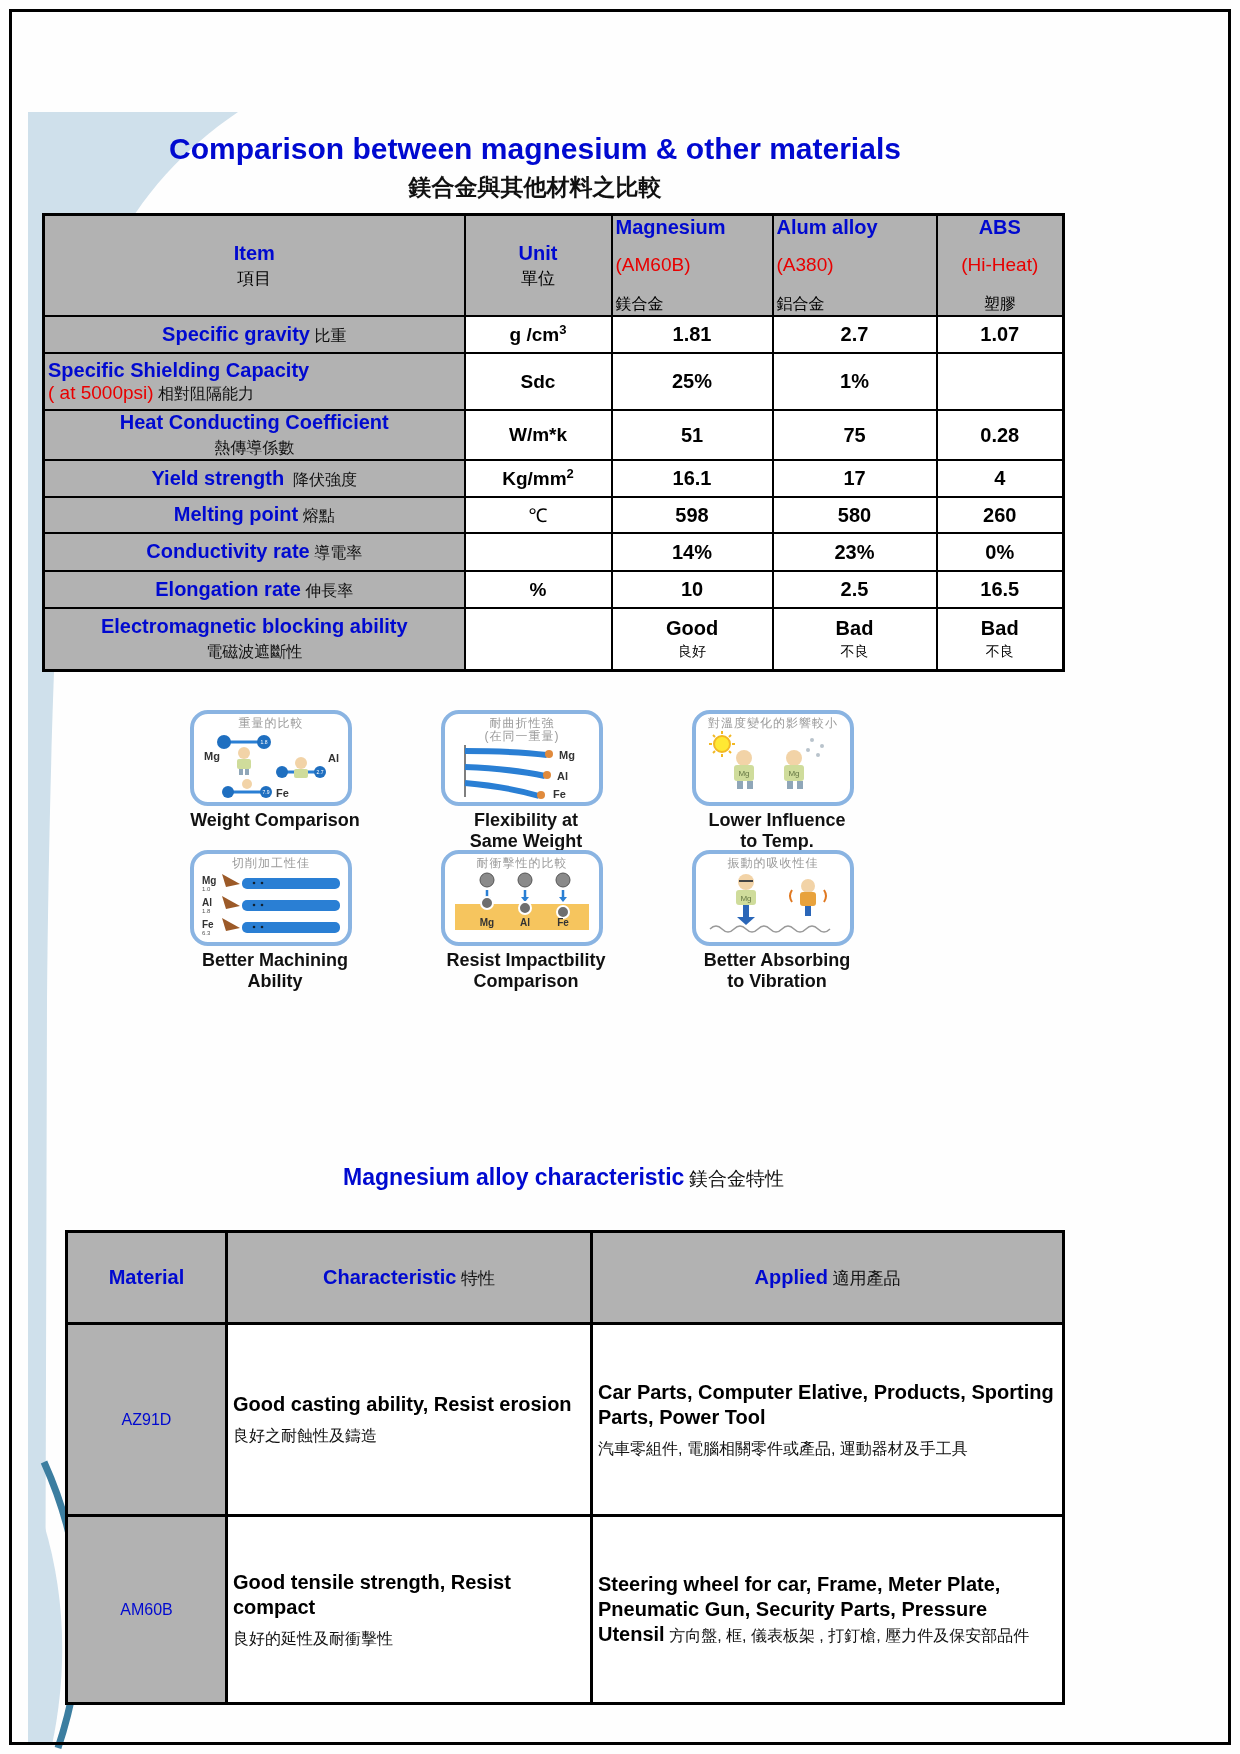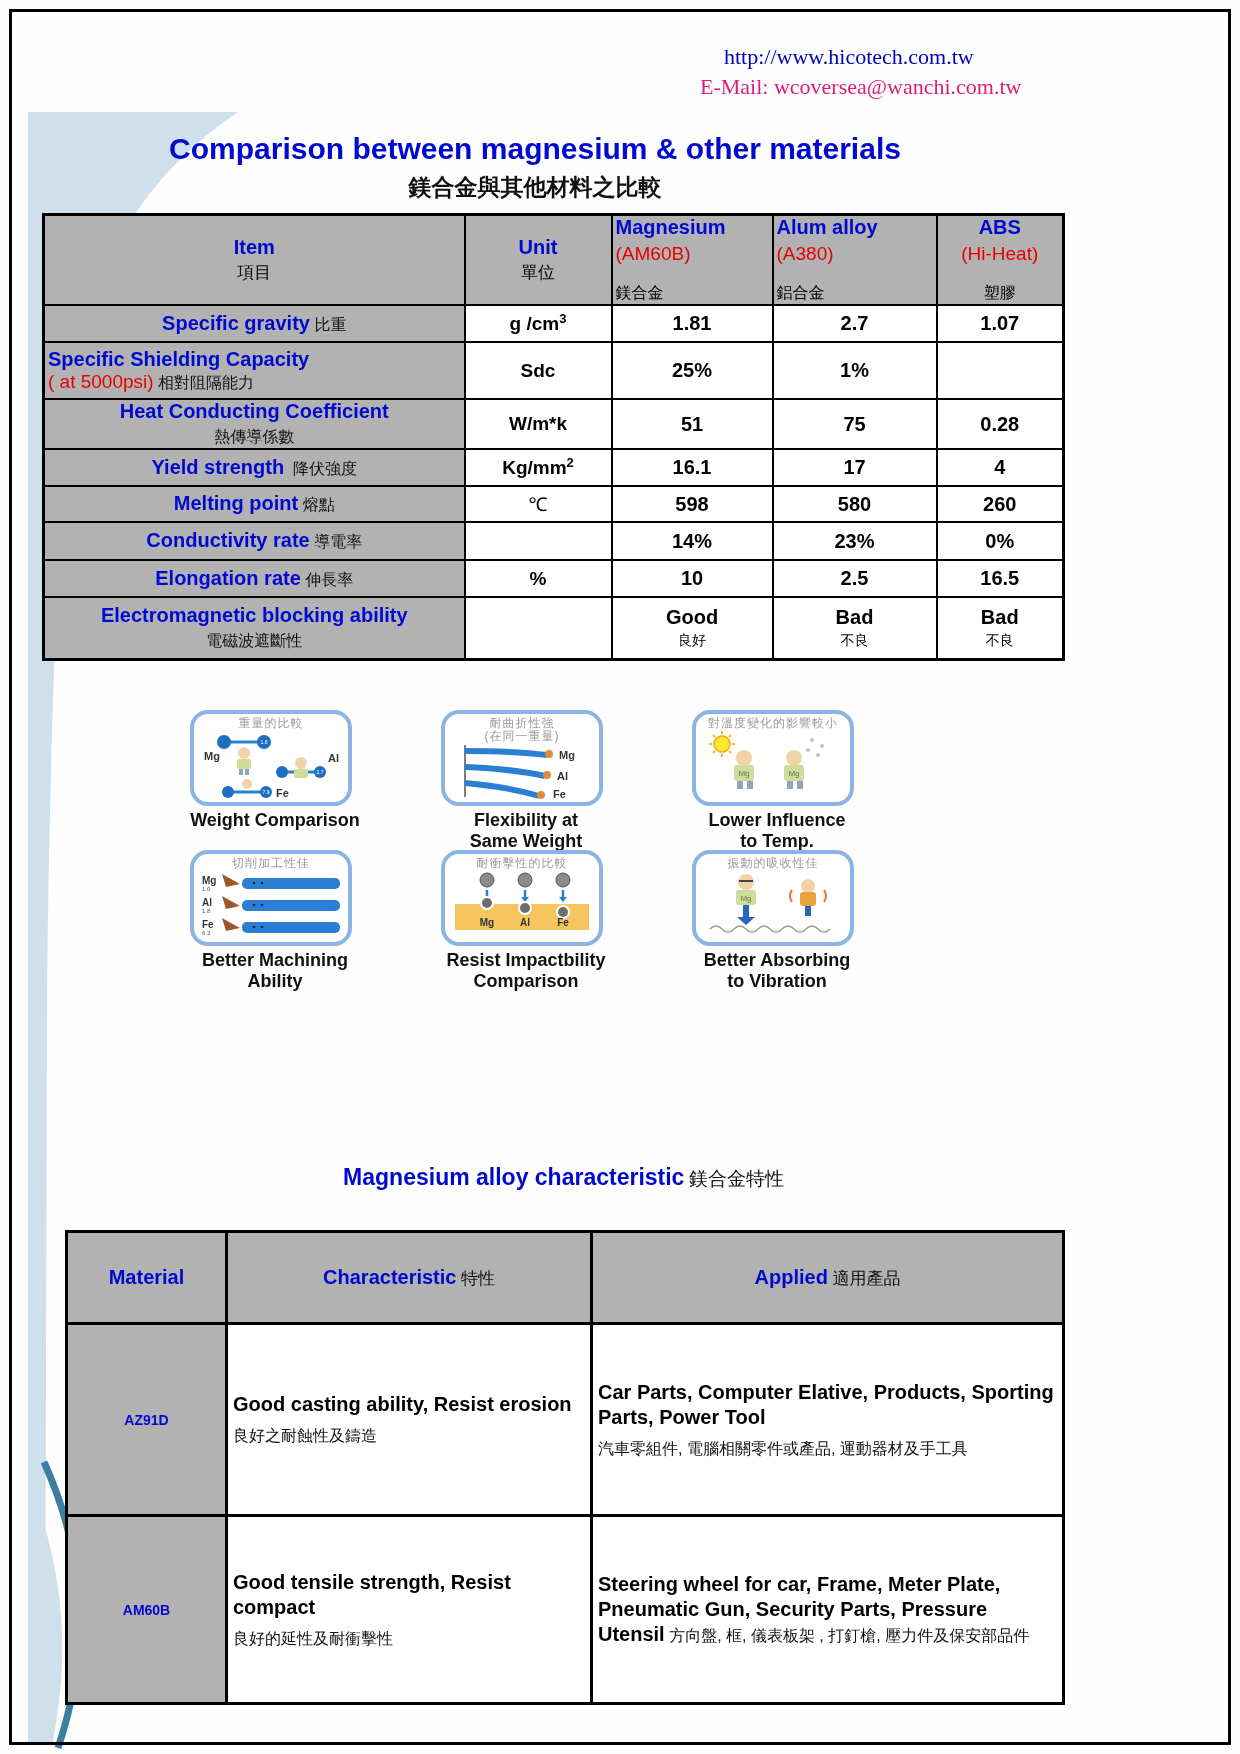--- a/index.html
+++ b/index.html
@@ -29,21 +29,21 @@
 
   
   .t1{position:absolute;left:42px;top:213px;border-collapse:collapse;table-layout:fixed;
       border:3px solid #000;}
   .t1 th,.t1 td{border:2px solid #000;padding:0 3px;overflow:hidden;}
   .t1 th{background:#b2b2b2;}
   .hdr-en{color:#0009d0;font-weight:bold;font-size:20px;text-align:center;}
   .hdr-zh{font-size:17px;text-align:center;margin-top:2px;font-weight:normal;}
   .mat-h{text-align:left;vertical-align:top;padding-top:4px;}
   .mat-h .m-en{color:#0009d0;font-weight:bold;font-size:20px;}
-  .mat-h .m-grade{color:#e80000;font-size:19px;font-weight:normal;margin-top:4px;}
+  .mat-h .m-grade{color:#e80000;font-size:19px;font-weight:normal;margin-top:15px;}
   .mat-h .m-zh{font-size:16px;font-weight:normal;margin-top:18px;}
   .mat-h.center{text-align:center;}
   .item{background:#b2b2b2;text-align:center;vertical-align:middle;}
   .i-en{color:#0009d0;font-weight:bold;font-size:20px;}
   .i-red{color:#e80000;font-size:19px;}
   .i-zh{font-size:16px;color:#111;}
   .item.left{text-align:left;}
   .unit{background:#fff;text-align:center;font-weight:bold;font-size:19px;}
   .unit sup{font-size:13px;}
   .val{background:#fff;text-align:center;font-weight:bold;font-size:20px;}
@@ -68,45 +68,41 @@
   .st-zh{font-size:19px;color:#111;}
 
   
   .t2{position:absolute;left:65px;top:1230px;border-collapse:collapse;table-layout:fixed;
       border:3px solid #7f1d1d;}
   .t2 th,.t2 td{border:3px solid #000;}
   .t2 th{background:#b2b2b2;text-align:center;vertical-align:middle;}
   .t2 .blue{color:#0009d0;font-weight:bold;font-size:20px;}
   .t2 .hzh{font-size:17px;font-weight:normal;color:#111;}
   .t2-mat-cell{background:#b2b2b2;text-align:center;vertical-align:middle;
-               color:#0009d0;font-weight:bold;font-size:14px;}
+               color:#0009d0;font-weight:normal;font-size:16px;}
   .t2-body{background:#fff;vertical-align:middle;padding:6px 5px;}
   .t2-body .en{font-size:20px;font-weight:bold;line-height:1.25;color:#000;}
   .t2-body .zh{font-size:16px;font-weight:normal;color:#111;margin-top:9px;line-height:1.3;}
   .t2-body .zh-inline{font-size:16px;font-weight:normal;color:#111;}
 </style>
 </head>
 <body>
 
 <div class="page">
 
   <svg class="deco" width="1240" height="1754" viewBox="0 0 1240 1754">
     <path d="M28 112 H238 C160 165 102 240 80 350 C60 450 50 700 47 1000 L45 1745 H28 Z" fill="#cfe0eb"></path>
     <path d="M28 1480 C62 1560 72 1650 52 1745 L28 1745 Z" fill="#cfe0eb"></path>
     <path d="M44 1462 C88 1560 90 1652 58 1748" fill="none" stroke="#3c7ea0" stroke-width="7"></path>
   </svg>
 
   <div class="frame"></div>
 
   <div class="content">
 
-    <div class="contact">
-      <div class="website">http://www.hicotech.com.tw</div>
-      <div class="email">E-Mail: wcoversea@wanchi.com.tw</div>
-    </div>
 
     <div class="title">Comparison between magnesium &amp; other materials</div>
     <div class="subtitle">鎂合金與其他材料之比較</div>
 
     <table class="t1">
       <colgroup>
           <col style="width:421px">
           <col style="width:147px">
           <col style="width:161px">
           <col style="width:164px">

